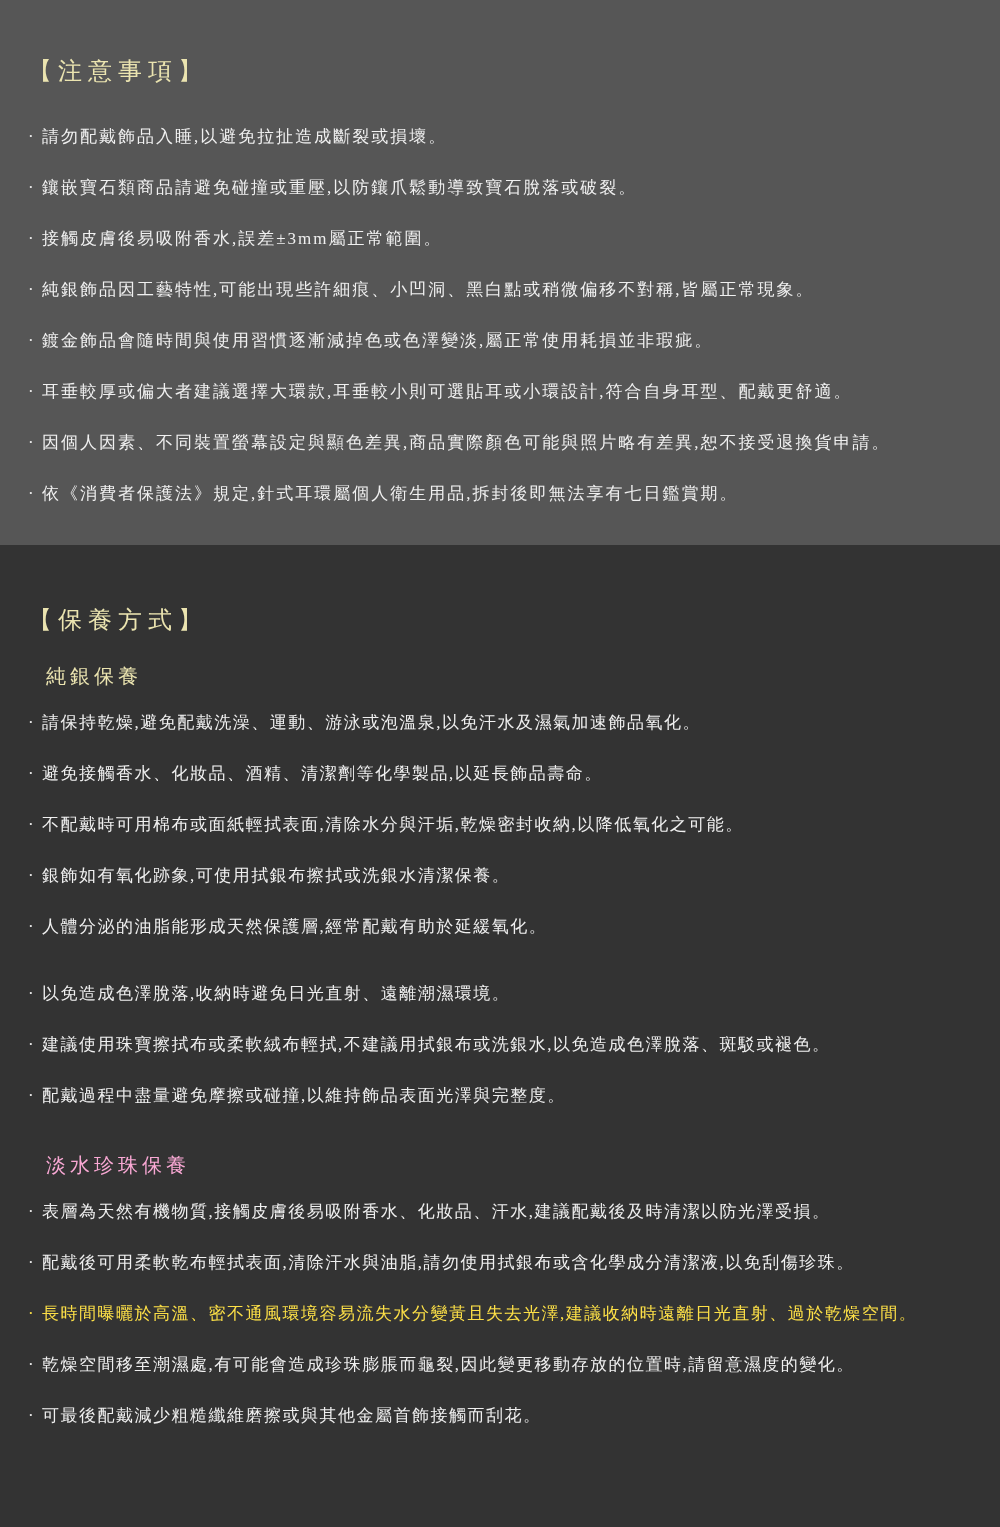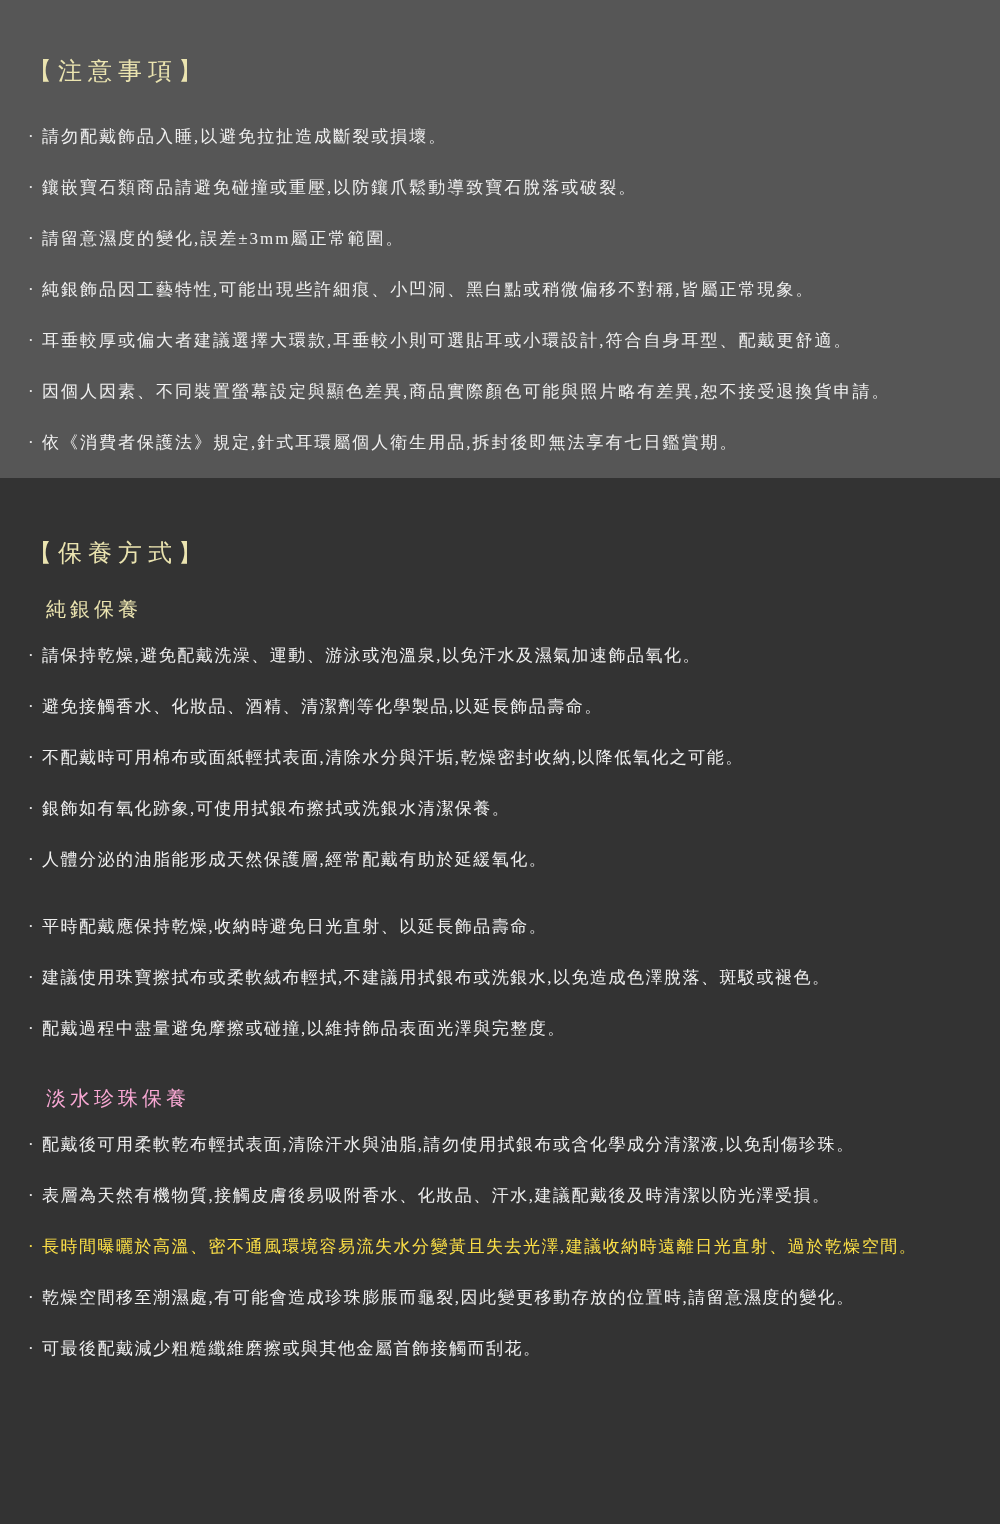--- a/index.html
+++ b/index.html
@@ -11,21 +11,21 @@
   .page {
     width: 1000px;
     height: 1527px;
     overflow: hidden;
   }
   .panel {
     box-sizing: border-box;
     width: 1000px;
   }
   .panel-notice {
-    height: 478px;
+    height: 545px;
     padding: 54px 26px 30px 28px;
   }
   .panel-care {
     height: 1046px;
     padding: 58px 26px 30px 28px;
   }
   .sec-title {
     font-size: 24px;
     line-height: 34px;
     letter-spacing: 6px;
@@ -78,24 +78,25 @@
 <div class="page">
 
   <section class="panel panel-notice" style="background: rgb(86, 86, 86);">
     <h2 class="sec-title" style="color: rgb(235, 228, 176);">【注意事項】</h2>
     <ul class="bullet-list">
 
         <li style="color: rgb(240, 240, 240);">請勿配戴飾品入睡,以避免拉扯造成斷裂或損壞。</li>
 
         <li style="color: rgb(240, 240, 240);">鑲嵌寶石類商品請避免碰撞或重壓,以防鑲爪鬆動導致寶石脫落或破裂。</li>
 
-        <li style="color: rgb(240, 240, 240);">請留意濕度的變化,誤差±3mm屬正常範圍。</li>
+        <li style="color: rgb(240, 240, 240);">接觸皮膚後易吸附香水,誤差±3mm屬正常範圍。</li>
 
         <li style="color: rgb(240, 240, 240);">純銀飾品因工藝特性,可能出現些許細痕、小凹洞、黑白點或稍微偏移不對稱,皆屬正常現象。</li>
 
+        <li style="color: rgb(240, 240, 240);">鍍金飾品會隨時間與使用習慣逐漸減掉色或色澤變淡,屬正常使用耗損並非瑕疵。</li>
 
         <li style="color: rgb(240, 240, 240);">耳垂較厚或偏大者建議選擇大環款,耳垂較小則可選貼耳或小環設計,符合自身耳型、配戴更舒適。</li>
 
         <li style="color: rgb(240, 240, 240);">因個人因素、不同裝置螢幕設定與顯色差異,商品實際顏色可能與照片略有差異,恕不接受退換貨申請。</li>
 
         <li style="color: rgb(240, 240, 240);">依《消費者保護法》規定,針式耳環屬個人衛生用品,拆封後即無法享有七日鑑賞期。</li>
       </ul>
   </section>
 
   <section class="panel panel-care" style="background: rgb(51, 51, 51);">
@@ -113,35 +114,35 @@
 
           <li style="color: rgb(240, 240, 240);">銀飾如有氧化跡象,可使用拭銀布擦拭或洗銀水清潔保養。</li>
 
           <li style="color: rgb(240, 240, 240);">人體分泌的油脂能形成天然保護層,經常配戴有助於延緩氧化。</li>
         </ul>
     </div>
 
     <div class="care-subsection">
       <ul class="bullet-list">
 
-          <li style="color: rgb(240, 240, 240);">平時配戴應保持乾燥,收納時避免日光直射、以延長飾品壽命。</li>
+          <li style="color: rgb(240, 240, 240);">以免造成色澤脫落,收納時避免日光直射、遠離潮濕環境。</li>
 
           <li style="color: rgb(240, 240, 240);">建議使用珠寶擦拭布或柔軟絨布輕拭,不建議用拭銀布或洗銀水,以免造成色澤脫落、斑駁或褪色。</li>
 
           <li style="color: rgb(240, 240, 240);">配戴過程中盡量避免摩擦或碰撞,以維持飾品表面光澤與完整度。</li>
         </ul>
     </div>
 
     <div class="care-subsection">
       <h3 class="sub-title" style="color: #f9a8d4;">淡水珍珠保養</h3>
       <ul class="bullet-list">
 
+          <li style="color: rgb(240, 240, 240);">表層為天然有機物質,接觸皮膚後易吸附香水、化妝品、汗水,建議配戴後及時清潔以防光澤受損。</li>
+
           <li style="color: rgb(240, 240, 240);">配戴後可用柔軟乾布輕拭表面,清除汗水與油脂,請勿使用拭銀布或含化學成分清潔液,以免刮傷珍珠。</li>
-
-          <li style="color: rgb(240, 240, 240);">表層為天然有機物質,接觸皮膚後易吸附香水、化妝品、汗水,建議配戴後及時清潔以防光澤受損。</li>
 
           <li style="color: #fde047;">長時間曝曬於高溫、密不通風環境容易流失水分變黃且失去光澤,建議收納時遠離日光直射、過於乾燥空間。</li>
 
           <li style="color: rgb(240, 240, 240);">乾燥空間移至潮濕處,有可能會造成珍珠膨脹而龜裂,因此變更移動存放的位置時,請留意濕度的變化。</li>
 
           <li style="color: rgb(240, 240, 240);">可最後配戴減少粗糙纖維磨擦或與其他金屬首飾接觸而刮花。</li>
         </ul>
     </div>
   </section>
 

